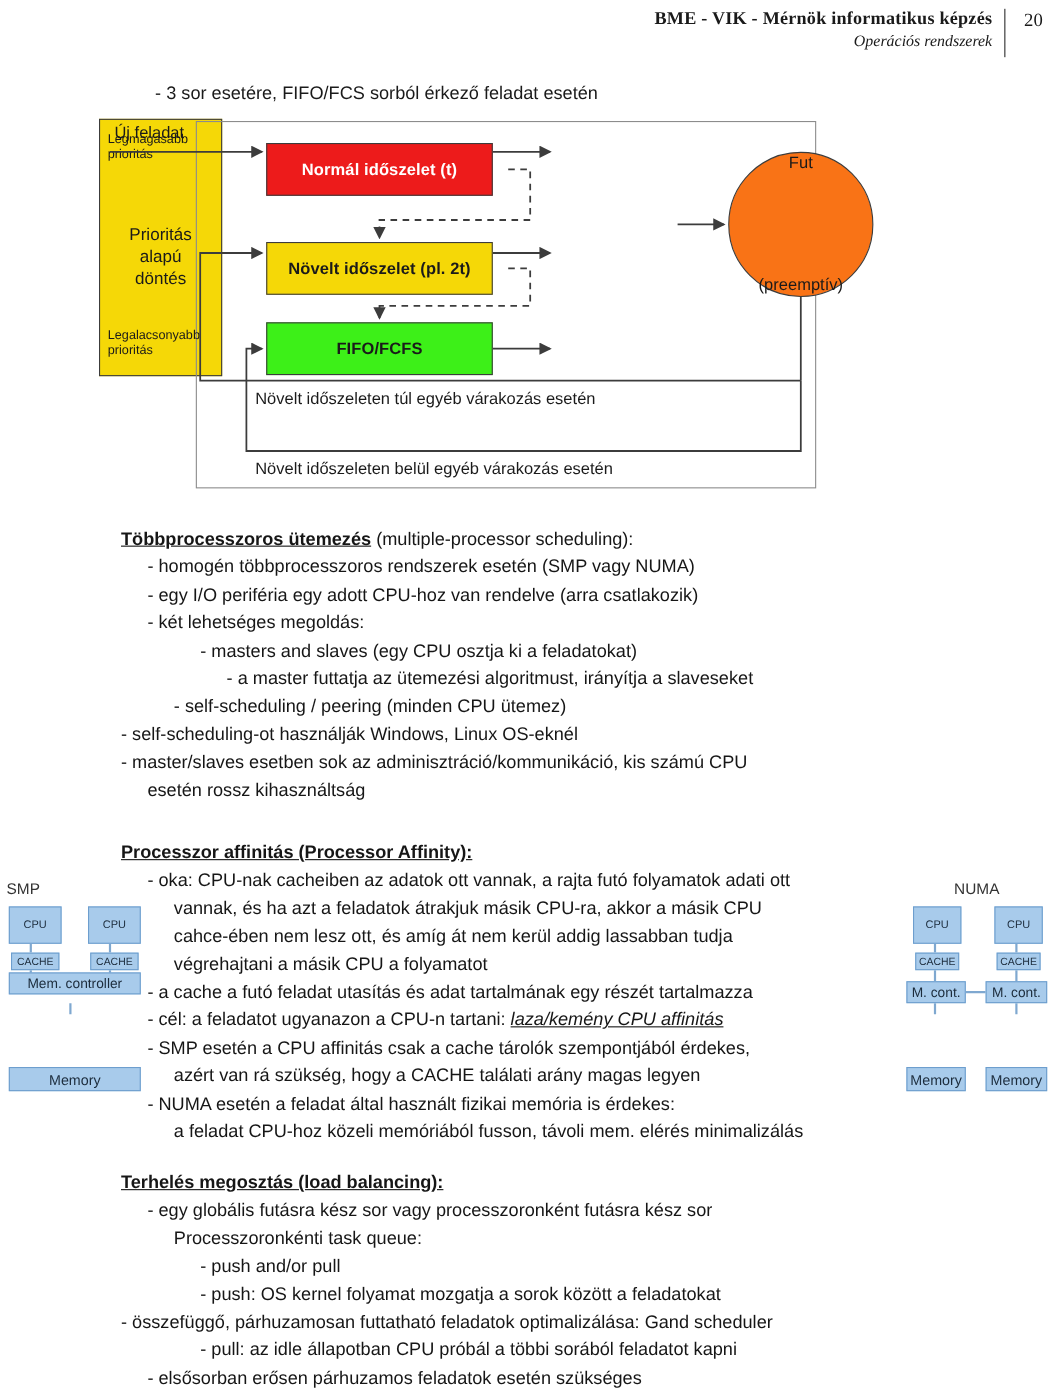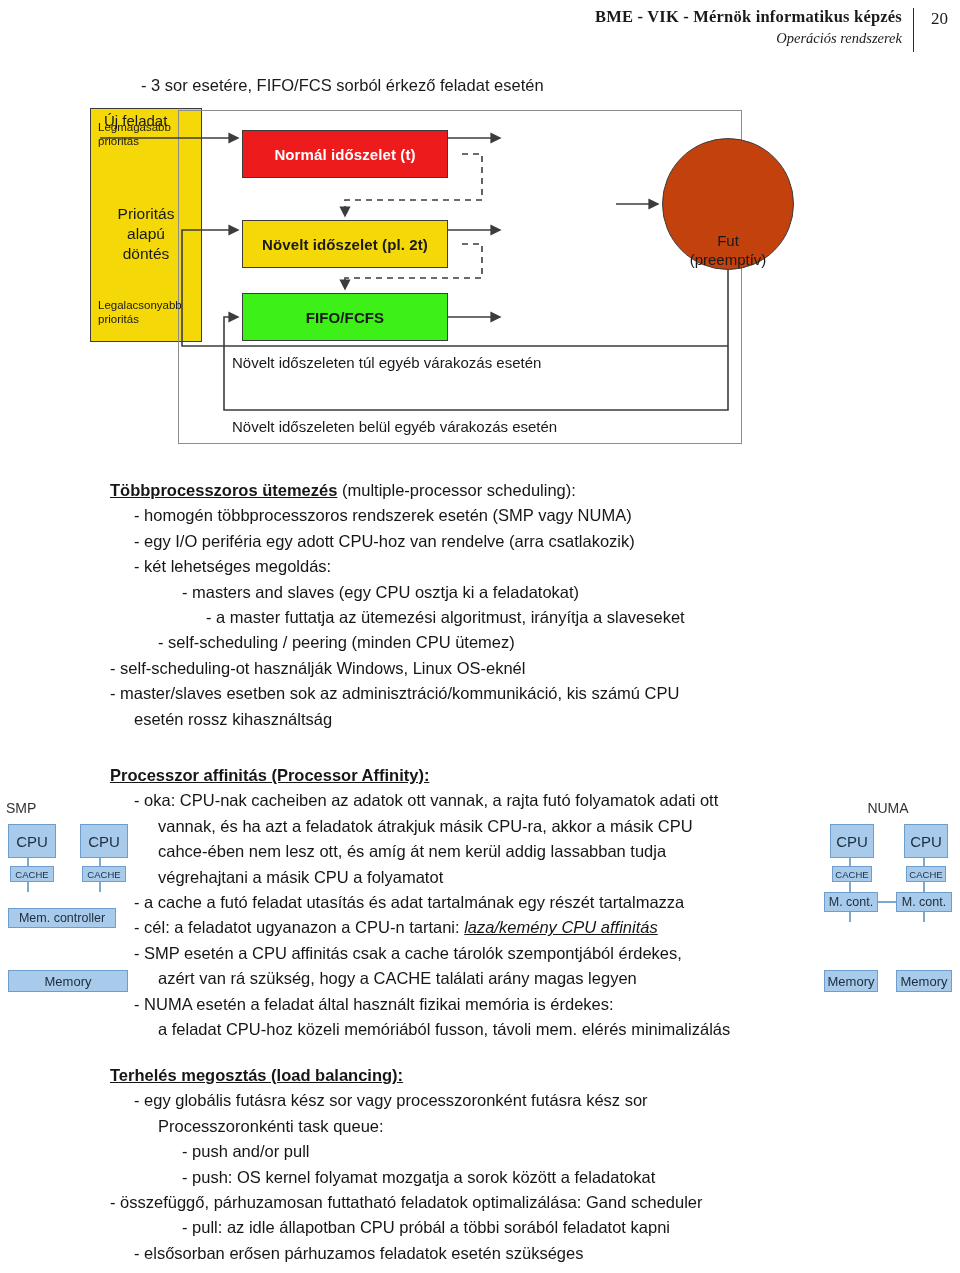--- a/index.html
+++ b/index.html
@@ -139,27 +139,27 @@
     font-size: 15.5px;
     line-height: 20px;
     font-weight: normal;
     color: #1a1a1a;
   }
   #node-run {
     position: absolute;
     left: 572px; top: 30px;
     width: 132px; height: 132px;
     border-radius: 50%;
-    background: #c2410c;
+    background: #f97316;
     border: 1.5px solid #3c3c3c;
     box-sizing: border-box;
     display: flex;
     flex-direction: column;
     align-items: center;
-    justify-content: flex-end;
+    justify-content: space-between;
     font-size: 15px;
     line-height: 19px;
     color: #1a1a1a;
     z-index: 4;
   }
   #label-new-task {
     position: absolute;
     left: 14px; top: 4px;
     font-size: 15px;
     white-space: nowrap;
@@ -227,21 +227,21 @@
     position: absolute;
     box-sizing: border-box;
     background: #a8cbeb;
     border: 1px solid #6d9ece;
     display: flex;
     align-items: center;
     justify-content: center;
     color: #1c2c3c;
     white-space: nowrap;
   }
-  .abox.cpu    { font-size: 15px; }
+  .abox.cpu    { font-size: 10px; }
   .abox.cache  { font-size: 9.5px; }
   .abox.ctrl   { font-size: 12.5px; }
   .abox.mem    { font-size: 13px; margin-top: 48px; }
   .arch-svgwrap { position: absolute; left:0; top:0; width:100%; height:100%; }
 </style>
 </head>
 <body>
 
 <div id="page-header">
   <div id="header-inner">
@@ -370,21 +370,21 @@
       <path d="M94,58 L94,66"></path>
       <path d="M22,82 L22,92"></path>
       <path d="M94,82 L94,92"></path>
       <path d="M58,112 L58,122"></path>
     </g>
   </svg>
   <div class="abox cpu" style="left:2px;  top:24px; width:48px; height:34px;">CPU</div>
   <div class="abox cpu" style="left:74px; top:24px; width:48px; height:34px;">CPU</div>
   <div class="abox cache" style="left:4px;  top:66px; width:44px; height:16px;">CACHE</div>
   <div class="abox cache" style="left:76px; top:66px; width:44px; height:16px;">CACHE</div>
-  <div class="abox ctrl" style="left:2px;  top:108px; width:108px; height:20px;">Mem. controller</div>
+  <div class="abox ctrl" style="left:2px;  top:84px; width:120px; height:20px;">Mem. controller</div>
   <div class="abox mem" style="left:2px;  top:122px; width:120px; height:22px;">Memory</div>
 </div>
 
 <div class="arch-diagram" id="numa-diagram">
   <div class="arch-title">NUMA</div>
   <svg class="arch-svgwrap" viewBox="0 0 132 150" xmlns="http://www.w3.org/2000/svg">
     <g stroke="#7fa8d0" stroke-width="2" fill="none">
       <path d="M28,58 L28,66"></path>
       <path d="M102,58 L102,66"></path>
       <path d="M28,82 L28,92"></path>

